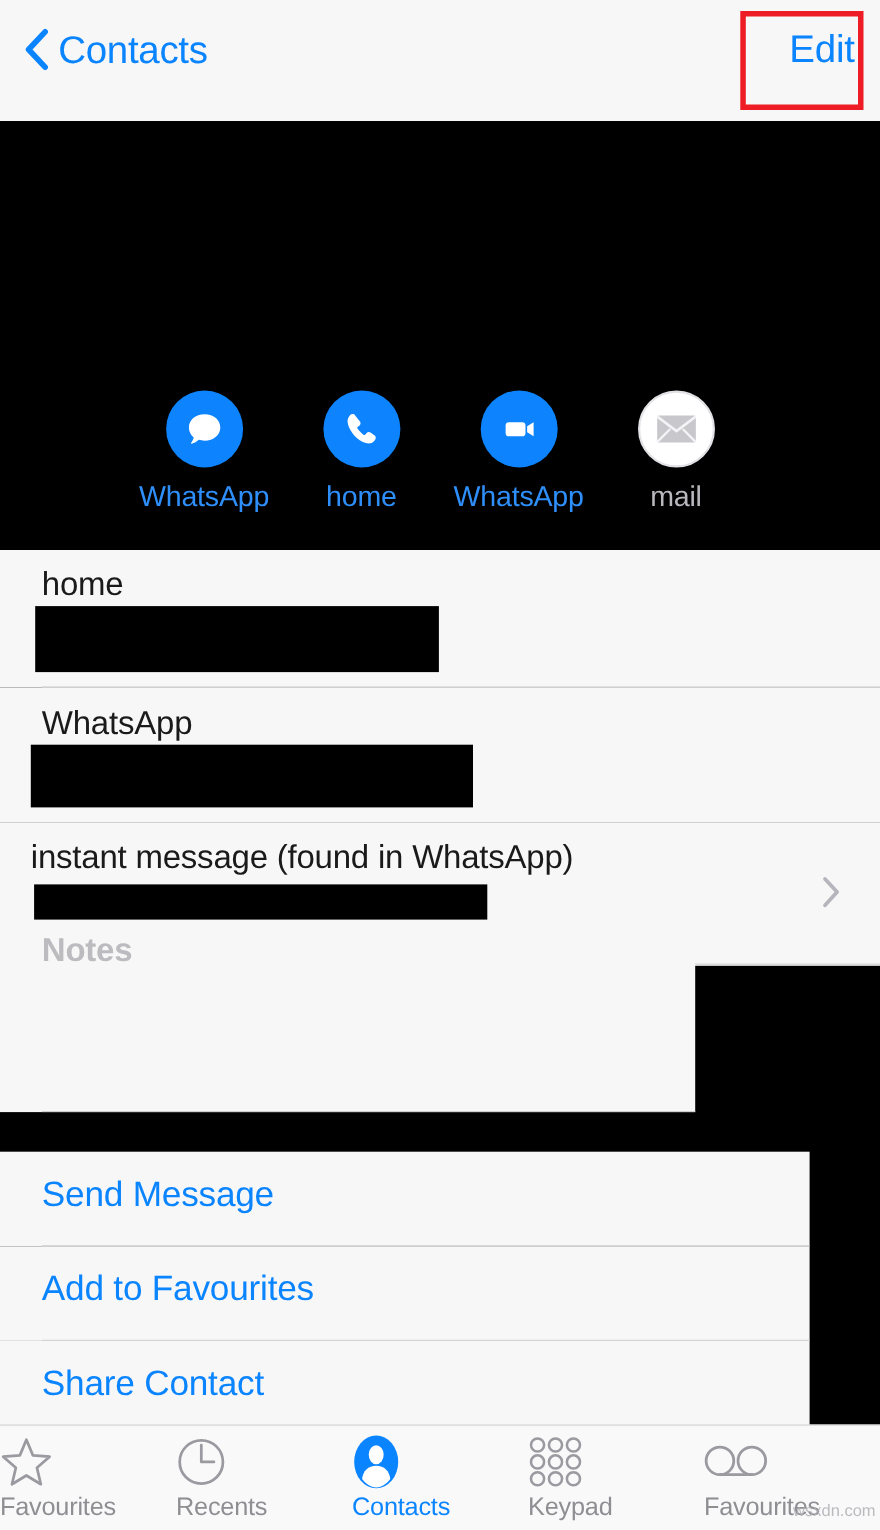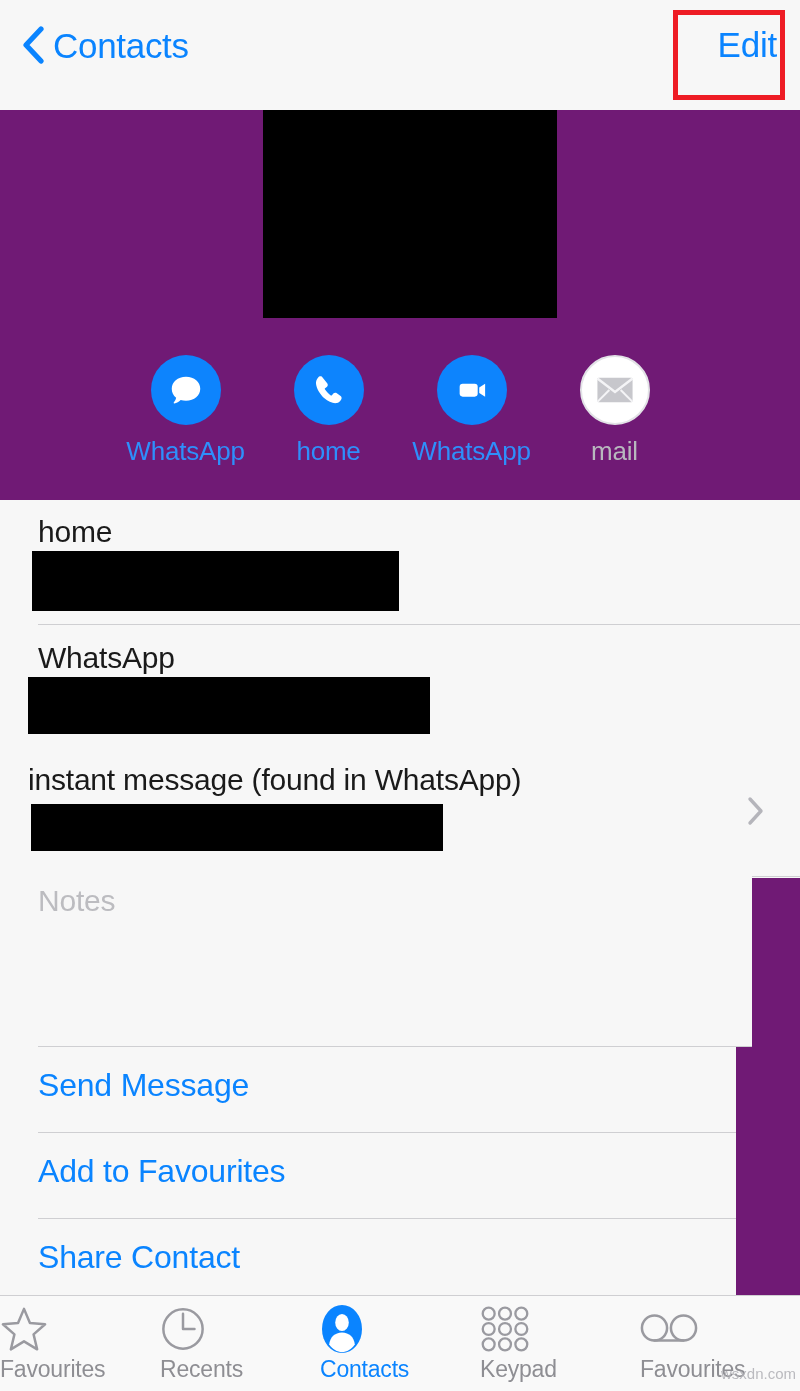--- a/index.html
+++ b/index.html
@@ -8,21 +8,21 @@
     background: #ffffff;
   }
   body {
     font-family: "Liberation Sans", sans-serif;
     -webkit-font-smoothing: antialiased;
   }
   #screen {
     position: relative;
     width: 800px;
     height: 1391px;
-    background: #701a75;
+    background: #000000;
     overflow: hidden;
   }
 
   
   #navbar {
     position: absolute;
     top: 0; left: 0;
     width: 800px;
     height: 110px;
     background: #f7f7f7;
@@ -191,25 +191,26 @@
     left: 31px; top: 56px;
     width: 412px; height: 47px;
   }
   #field-im .row-chevron { top: 48px; }
   #field-im .field-sep { top: 128px; }
 
   
   #notes-section {
     position: absolute;
     left: 0;
-    top: 872px;
-    width: 752px;
+    top: 836px;
+    width: 632px;
     height: 175px;
     background: #f7f7f7;
     cursor: text;
+    font-weight: bold;
   }
   #notes-placeholder {
     position: absolute;
     left: 38px;
     top: 14px;
     font-size: 30px;
     color: #bcbcc0;
     letter-spacing: -0.2px;
     line-height: 1;
   }

